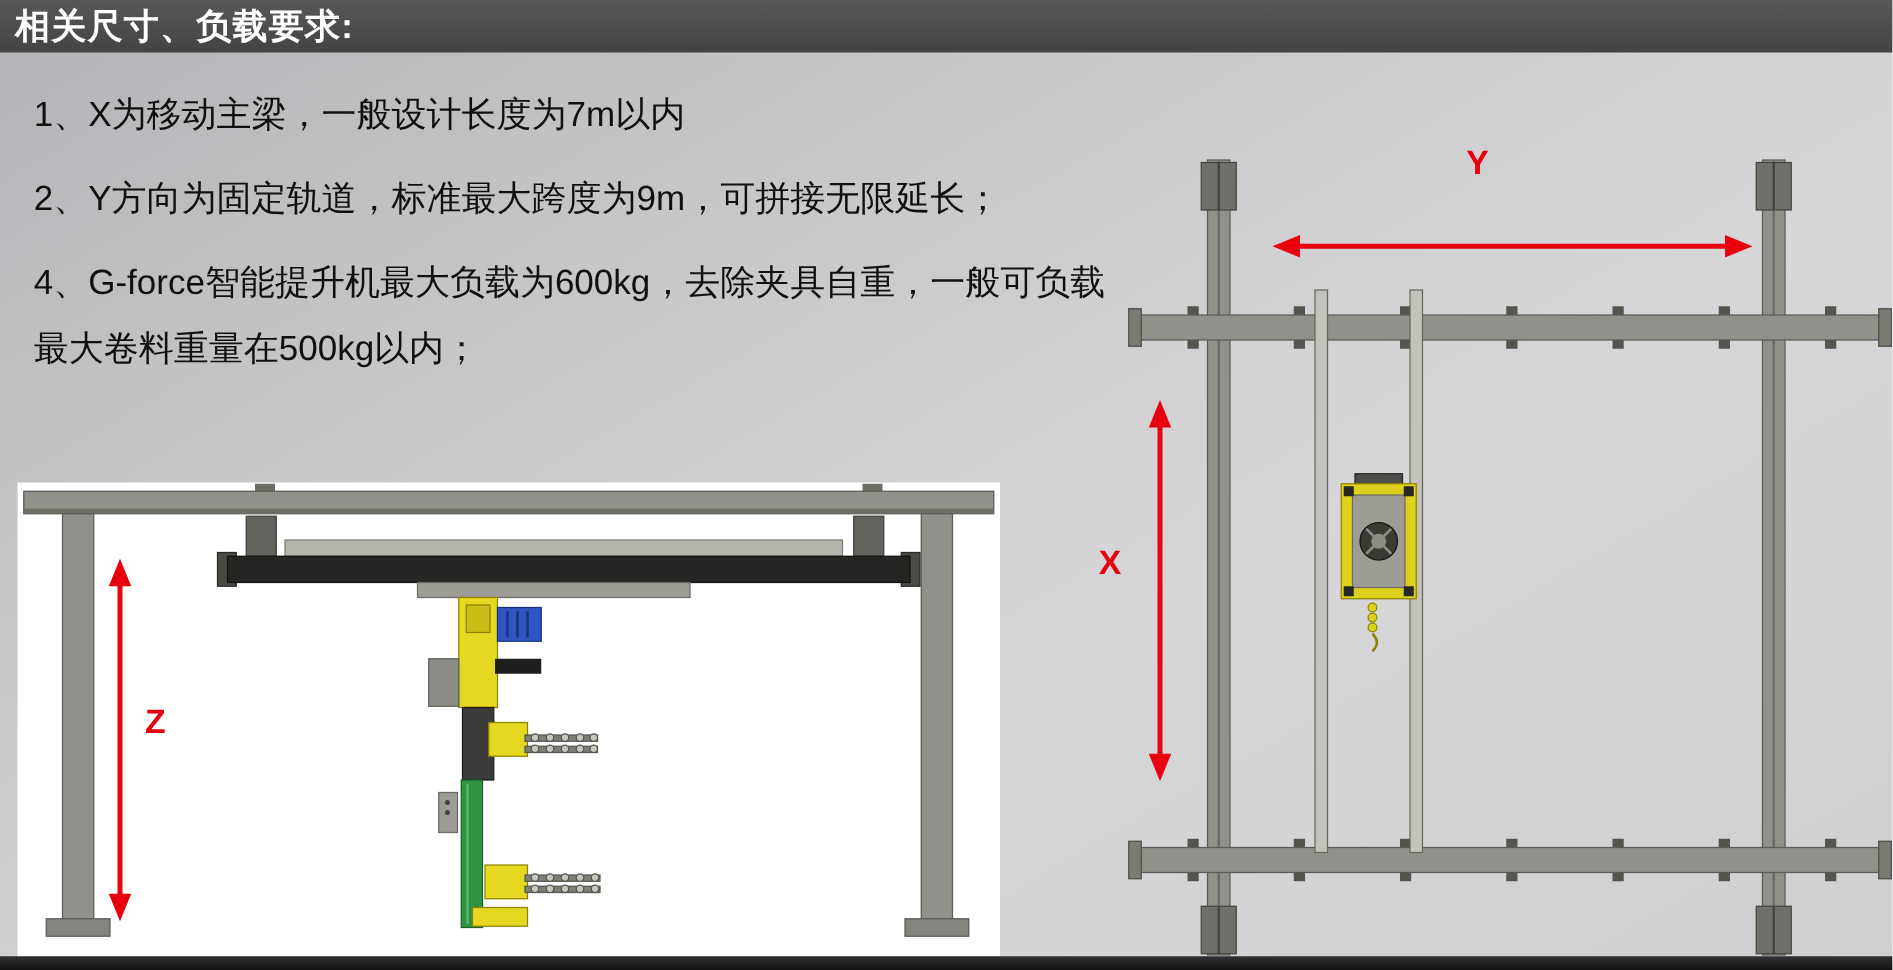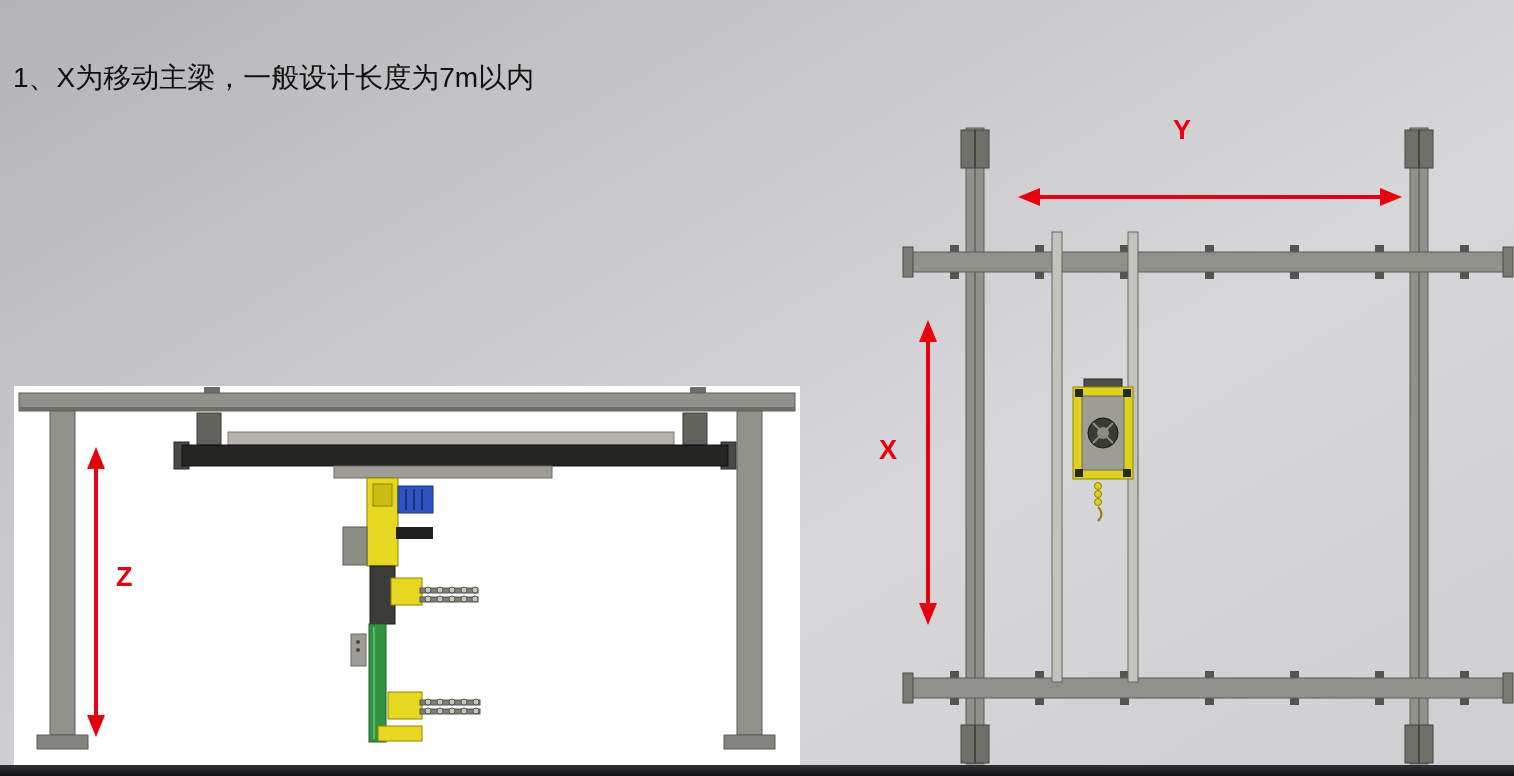--- a/index.html
+++ b/index.html
@@ -18,21 +18,21 @@
     display: flex; align-items: center;
   }
   .title-text {
     color: #ffffff; font-size: 28px; font-weight: 700;
     padding-left: 12px; letter-spacing: 1px; white-space: nowrap;
   }
   .bullets {
     position: absolute; left: 13px; top: 51px; width: 892px;
     font-size: 28px; line-height: 53px; color: #101010;
   }
-  .bullets p { margin: 0; }
+  .bullets p { margin: 14px; }
   .side-view {
     position: absolute; left: 14px; top: 386px; width: 786px; height: 380px;
     background: #ffffff;
   }
   .side-view svg, .top-view svg { position: absolute; left: 0; top: 0; }
   .top-view {
     position: absolute; left: 855px; top: 95px; width: 659px; height: 670px;
   }
   .axis-label {
     position: absolute; color: #e8000f; font-size: 27px; font-weight: 600;
@@ -43,23 +43,28 @@
   .bottom-bar {
     position: absolute; left: 0; top: 765px; width: 1514px; height: 11px;
     background: linear-gradient(#313133, #121214); z-index: 5;
   }
 </style>
 </head>
 <body>
 
 <div class="slide">
 
+  <div class="title-bar">
+    <span class="title-text">相关尺寸、负载要求:</span>
+  </div>
 
   <div class="bullets">
     <p>1、X为移动主梁，一般设计长度为7m以内</p>
+    <p>2、Y方向为固定轨道，标准最大跨度为9m，可拼接无限延长；</p>
+    <p>4、G-force智能提升机最大负载为600kg，去除夹具自重，一般可负载最大卷料重量在500kg以内；</p>
   </div>
 
   <div class="side-view">
     <svg width="786" height="380" viewBox="0 0 786 380">
       <g>
         <rect x="190" y="1" width="16" height="6" fill="#6e6e67"></rect>
         <rect x="676" y="1" width="16" height="6" fill="#6e6e67"></rect>
         <rect x="5" y="7" width="776" height="18" fill="#91918b" stroke="#5c5c56"></rect>
         <rect x="5" y="21" width="776" height="4" fill="#6e6e67"></rect>
         <rect x="36" y="25" width="25" height="324" fill="#91918b" stroke="#5c5c56"></rect>

